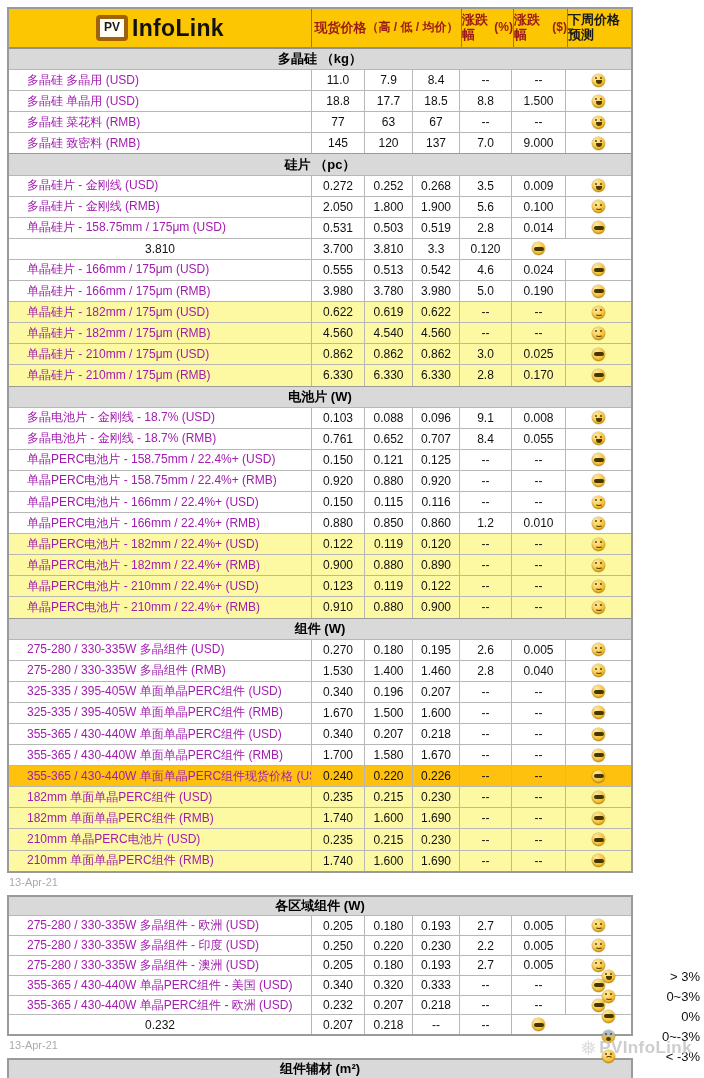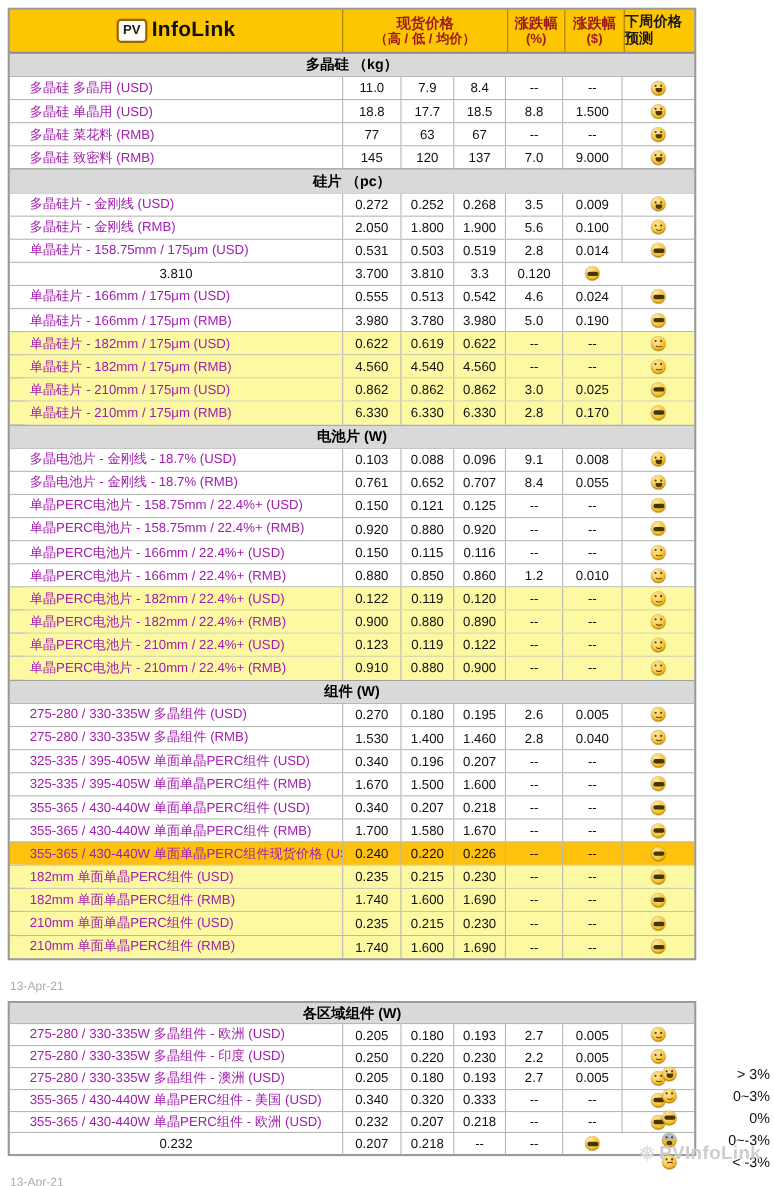--- a/index.html
+++ b/index.html
@@ -39,34 +39,34 @@
   #regional-body .section-row:first-child{border-top:none;}
   #aux-body .section-row:first-child{border-top:none;}
 
   
   .main-header{
     display:grid;grid-template-columns:302px 150px 52px 54px 1fr;
     height:38px;background:var(--accent-yellow,#fcc602);
     border-bottom:2px solid #8f8f8f;
   }
   .main-header .hcell{
-    display:flex;flex-direction:column;align-items:center;justify-content:center;
+    display:flex;flex-direction:row;align-items:center;justify-content:center;
     line-height:1.15;font-weight:bold;font-size:13px;
   }
   .main-header .hcell + .hcell{border-left:1px solid rgba(90,70,0,.55);}
   .hred{color:var(--header-red,#9c1a1a);}
   .hblack{color:#1a1a1a;}
   .hsub{font-size:12px;}
   .logo-cell{flex-direction:row !important;gap:4px;}
   .pv-badge{
     display:inline-flex;align-items:center;justify-content:center;
-    border:2px solid #a16207;border-radius:4px;background:#fffef4;
+    border:4px solid #a16207;border-radius:4px;background:#fffef4;
     width:24px;height:18px;font-size:12px;font-weight:bold;color:#1a1a1a;
   }
-  .logo-text{font-size:19px;font-weight:bold;color:#111;letter-spacing:.3px;}
+  .logo-text{font-size:23px;font-weight:bold;color:#111;letter-spacing:.3px;}
 
   
   .emo{width:13px;height:13px;border-radius:50%;display:inline-block;position:relative;
     background:radial-gradient(circle at 35% 30%, #ffeaa6, #f3ba1e 68%, #d99c07);
     box-shadow:inset 0 -1px 1px rgba(140,90,0,.55), 0 0 0 .5px rgba(160,110,0,.5);}
   .emo::before{content:'';position:absolute;top:3.5px;left:3px;width:2px;height:2px;
     border-radius:50%;background:#5d4300;box-shadow:5px 0 0 #5d4300;}
   .emo.laugh::after{content:'';position:absolute;left:3.5px;top:6.5px;width:6px;height:4px;
     background:#4e3a00;border-radius:0 0 6px 6px;}
   .emo.smile::after{content:'';position:absolute;left:3px;top:3px;width:6px;height:5px;
@@ -74,21 +74,21 @@
   .emo.neutral::before{display:none;}
   .emo.neutral::after{content:'';position:absolute;left:1.5px;top:4.5px;width:10px;height:4px;
     background:#453500;border-radius:2px;}
   .emo.fear{background:linear-gradient(#aebdc9 42%, #f3ba1e 58%);}
   .emo.fear::after{content:'';position:absolute;left:4px;top:7px;width:5px;height:4px;
     background:#4e3a00;border-radius:50%;}
   .emo.sad::after{content:'';position:absolute;left:3px;top:6.5px;width:6px;height:5px;
     border:1.5px solid transparent;border-top-color:#4e3a00;border-radius:50%;}
 
   
-  .date-label{font-size:11px;color:#ababab;margin:18px 0 6px 2px;height:13px;}
+  .date-label{font-size:11px;color:#ababab;margin:3px 0 6px 2px;height:13px;}
   .legend{position:absolute;right:4px;top:966px;width:98px;z-index:3;}
   .legend-item{display:flex;align-items:center;height:20px;}
   .legend-item .emo{flex:0 0 auto;}
   .legend-item .lg-label{flex:1;text-align:right;font-size:13px;color:#111;}
   .watermark{
     position:absolute;right:12px;top:1036px;z-index:4;display:flex;align-items:center;gap:2px;
     color:#c9c9c9;font-size:17px;font-weight:bold;letter-spacing:.4px;opacity:.92;
     text-shadow:0 0 1px #ffffff;
   }
   .wm-flake{font-size:20px;color:#dcdcdc;font-weight:normal;}
@@ -481,21 +481,21 @@
           <div class="cell num">1.740</div>
           <div class="cell num">1.600</div>
           <div class="cell num">1.690</div>
           <div class="cell num">--</div>
           <div class="cell num">--</div>
           <div class="cell">
             <span class="emo neutral"></span>
           </div>
         </div>
         <div class="grid-row row hl-yellow">
-          <div class="cell name">210mm 单面单晶PERC组件 (USD)</div>
+          <div class="cell name">210mm 单晶PERC电池片 (USD)</div>
           <div class="cell num">0.235</div>
           <div class="cell num">0.215</div>
           <div class="cell num">0.230</div>
           <div class="cell num">--</div>
           <div class="cell num">--</div>
           <div class="cell">
             <span class="emo neutral"></span>
           </div>
         </div>
         <div class="grid-row row hl-yellow">

